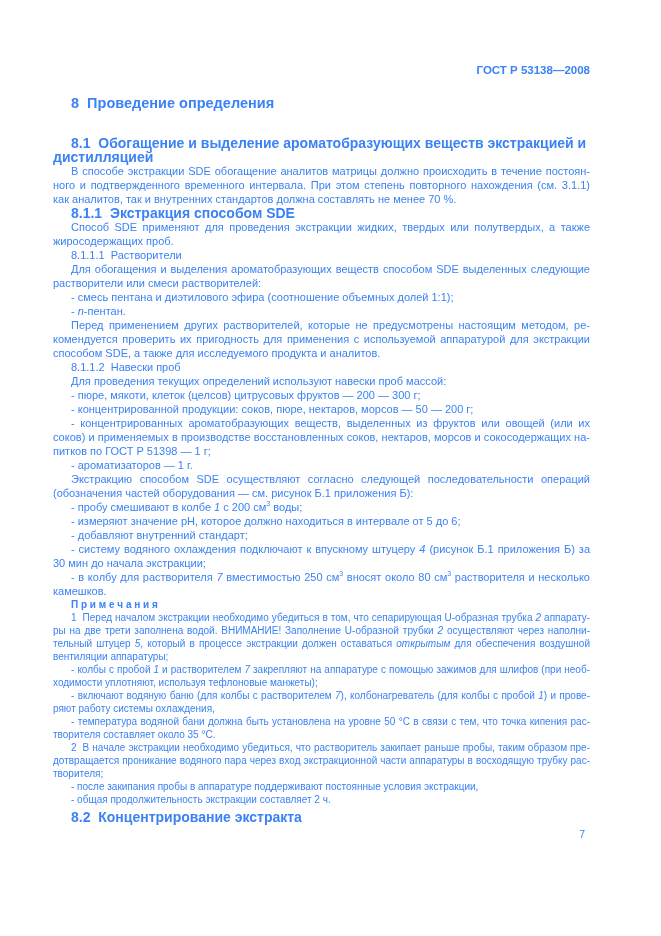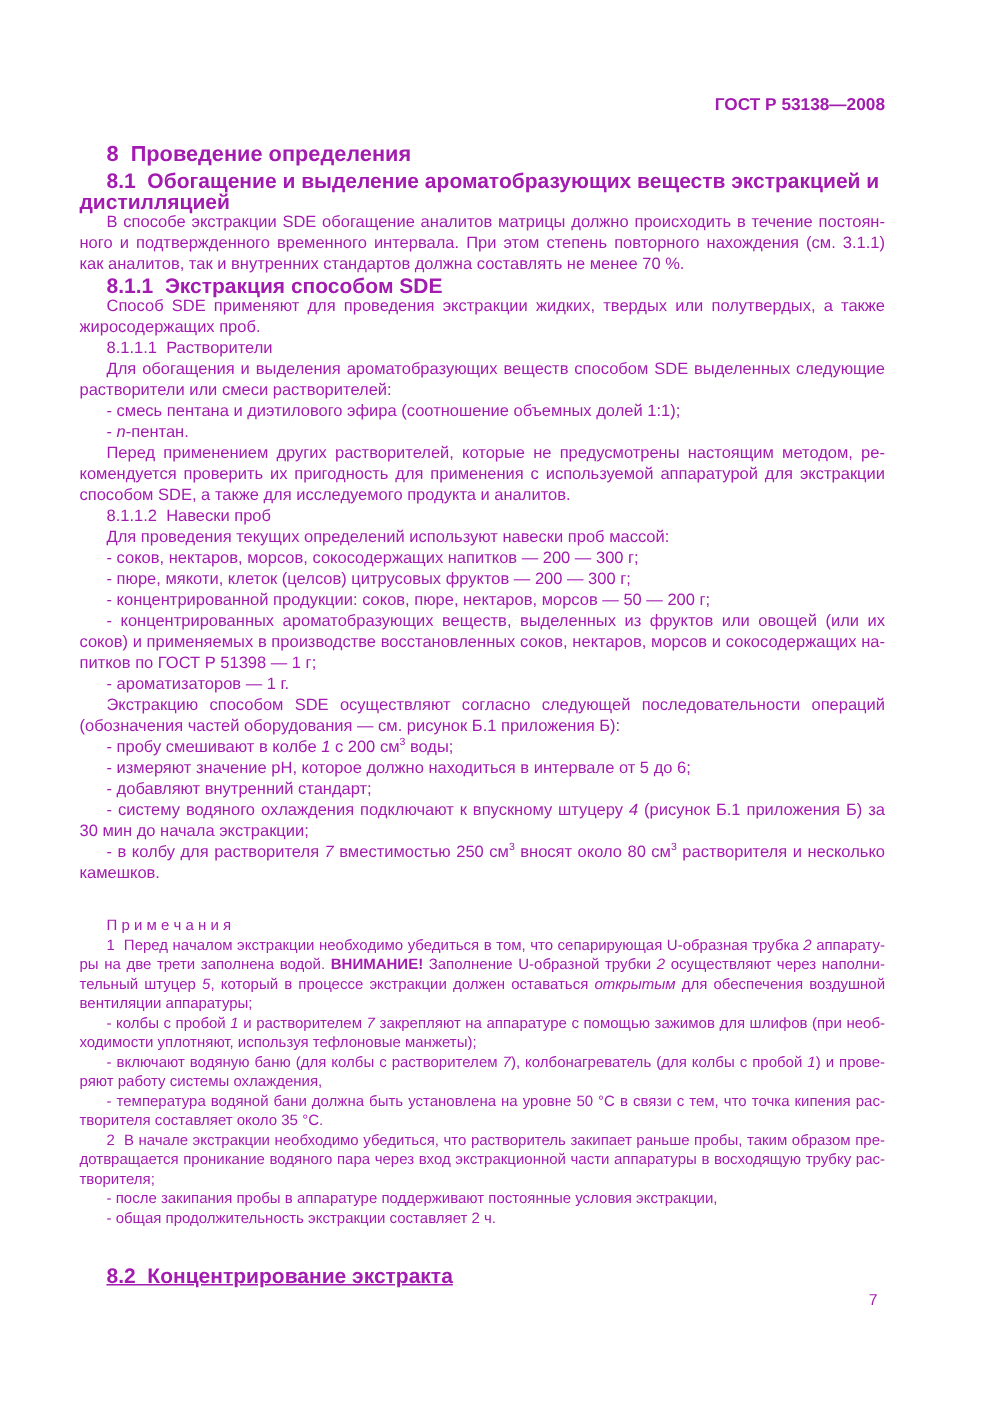--- a/index.html
+++ b/index.html
@@ -1,68 +1,69 @@
 <!DOCTYPE html>
 <html lang="ru"><head>
 <meta charset="utf-8">
 <style>
   html,body { margin:0; padding:0; background:#ffffff; }
   .page {
     width:661px; height:936px;
     background:#ffffff;
-    color:#a21caf;
+    color:#3b82f6;
     font-family:"Liberation Sans", sans-serif;
     overflow:hidden;
     position:relative;
     box-sizing:border-box;
     padding:64px 71px 0 53px;
   }
   .running-header {
     text-align:right;
     font-weight:bold;
     font-size:11.5px;
     line-height:12px;
   }
   .content { margin-top:0; }
   .blk { margin:0; }
   .h1 {
     font-size:14.5px;
     font-weight:bold;
     line-height:17px;
-    margin:19px 0 1px 0;
+    margin:19px 0 24px 0;
     text-indent:18px;
   }
   .h2, .h3 {
     font-weight:bold;
     font-size:14px;
     line-height:14px;
     text-indent:18px;
   }
-  .h3.gap { margin-top:24px; margin-bottom:4px;text-decoration:underline; }
+  .h3.gap { margin-top:4px; margin-bottom:4px; }
   .p, .li {
     font-size:11px;
     line-height:14px;
     text-align:justify;
     text-indent:18px;
   }
   .note-head {
     font-size:10px;
     line-height:13px;
     text-indent:18px;
-    margin-top:22px;
+    margin-top:0;
+    font-weight:bold;
   }
   .note {
     font-size:10px;
     line-height:13px;
     text-align:justify;
     text-indent:18px;
   }
   .blk sup { font-size:7px; line-height:0; vertical-align:super; }
   .blk i { font-style:italic; }
-  .blk b { font-weight:bold; }
+  .blk b { font-weight:normal; }
   .page-number {
     text-align:right;
     font-size:10.5px;
     line-height:13px;
     margin-top:4px;
     padding-right:5px;
   }
 </style>
 </head>
 <body>
@@ -76,21 +77,20 @@
       <div class="blk p"><span>В способе экстракции SDE обогащение аналитов матрицы должно происходить в течение постоян­ного и подтвержденного временного интервала. При этом степень повторного нахождения (см. 3.1.1) как аналитов, так и внутренних стандартов должна составлять не менее 70 %.</span></div>
       <div class="blk h3"><span>8.1.1&nbsp; Экстракция способом SDE</span></div>
       <div class="blk p"><span>Способ SDE применяют для проведения экстракции жидких, твердых или полутвердых, а также жиросодержащих проб.</span></div>
       <div class="blk p"><span>8.1.1.1&nbsp; Растворители</span></div>
       <div class="blk p"><span>Для обогащения и выделения ароматобразующих веществ способом SDE выделенных следующие растворители или смеси растворителей:</span></div>
       <div class="blk li"><span>- смесь пентана и диэтилового эфира (соотношение объемных долей 1:1);</span></div>
       <div class="blk li"><span>- </span><i>n</i><span>-пентан.</span></div>
       <div class="blk p"><span>Перед применением других растворителей, которые не предусмотрены настоящим методом, ре­комендуется проверить их пригодность для применения с используемой аппаратурой для экстракции способом SDE, а также для исследуемого продукта и аналитов.</span></div>
       <div class="blk p"><span>8.1.1.2&nbsp; Навески проб</span></div>
       <div class="blk p"><span>Для проведения текущих определений используют навески проб массой:</span></div>
-      <div class="blk li"><span>- соков, нектаров, морсов, сокосодержащих напитков — 200 — 300 г;</span></div>
       <div class="blk li"><span>- пюре, мякоти, клеток (целсов) цитрусовых фруктов — 200 — 300 г;</span></div>
       <div class="blk li"><span>- концентрированной продукции: соков, пюре, нектаров, морсов — 50 — 200 г;</span></div>
       <div class="blk li"><span>- концентрированных ароматобразующих веществ, выделенных из фруктов или овощей (или их соков) и применяемых в производстве восстановленных соков, нектаров, морсов и сокосодержащих на­питков по ГОСТ Р 51398 — 1 г;</span></div>
       <div class="blk li"><span>- ароматизаторов — 1 г.</span></div>
       <div class="blk p"><span>Экстракцию способом SDE осуществляют согласно следующей последовательности операций (обозначения частей оборудования — см. рисунок Б.1 приложения Б):</span></div>
       <div class="blk li"><span>- пробу смешивают в колбе </span><i>1</i><span> с 200 см</span><sup>3</sup><span> воды;</span></div>
       <div class="blk li"><span>- измеряют значение рН, которое должно находиться в интервале от 5 до 6;</span></div>
       <div class="blk li"><span>- добавляют внутренний стандарт;</span></div>
       <div class="blk li"><span>- систему водяного охлаждения подключают к впускному штуцеру </span><i>4</i><span> (рисунок Б.1 приложения Б) за 30 мин до начала экстракции;</span></div>
       <div class="blk li"><span>- в колбу для растворителя </span><i>7</i><span> вместимостью 250 см</span><sup>3</sup><span> вносят около 80 см</span><sup>3</sup><span> растворителя и несколько камешков.</span></div>

